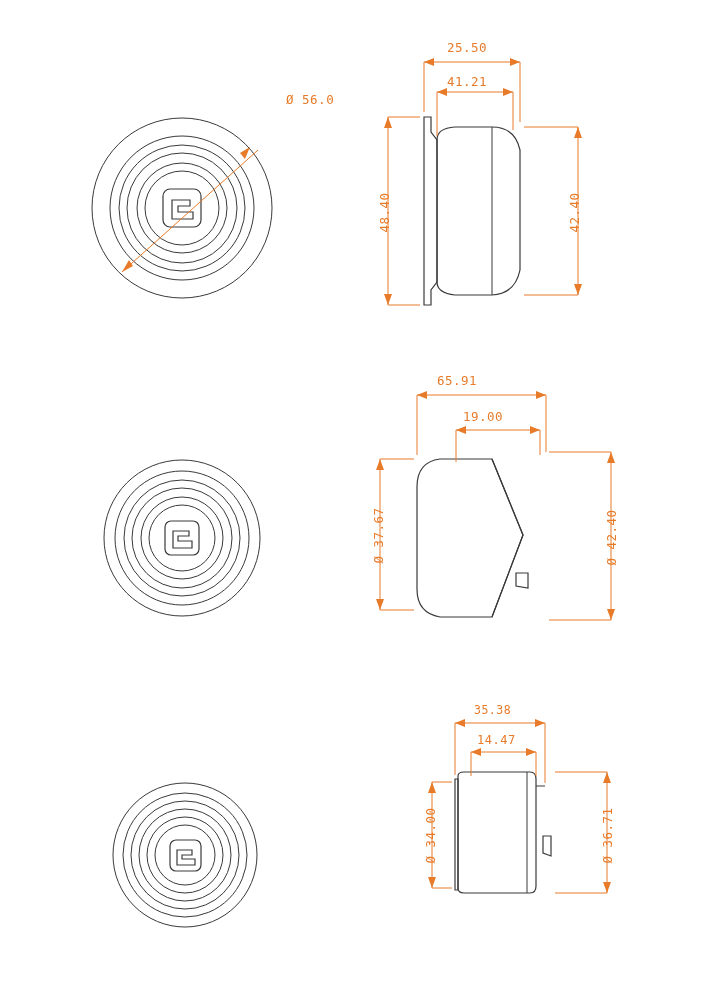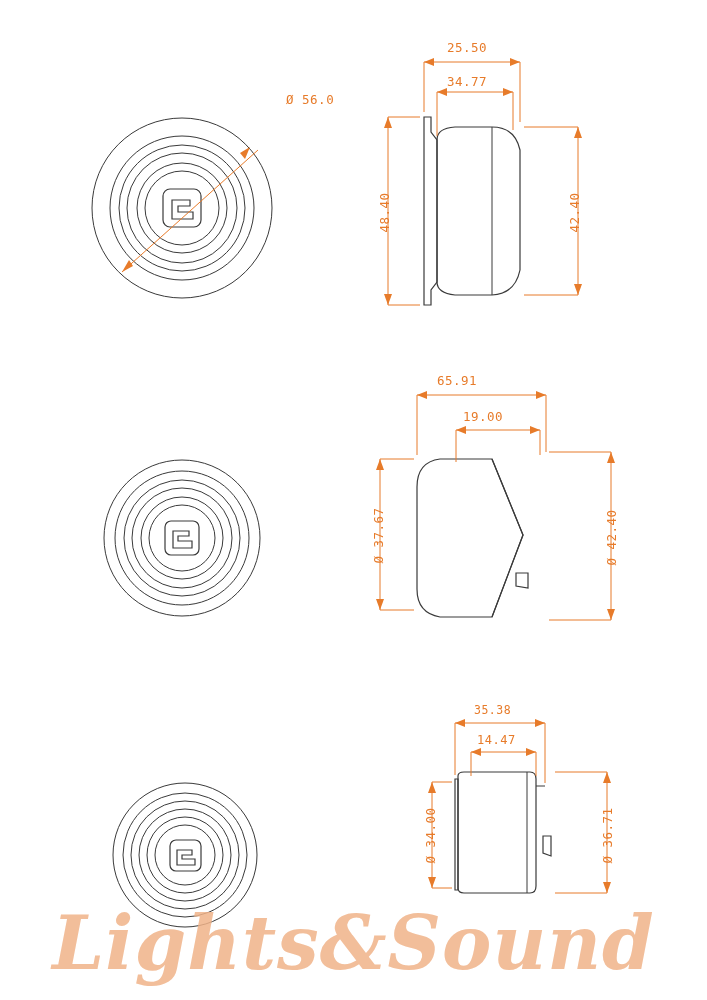--- a/index.html
+++ b/index.html
@@ -78,21 +78,21 @@
       <line class="dim" x1="578" y1="127" x2="578" y2="295"></line>
       <polygon class="dimfill" points="578,127 574,138 582,138"></polygon>
       <polygon class="dimfill" points="578,295 574,284 582,284"></polygon>
       <line class="dim" x1="524" y1="127" x2="578" y2="127"></line>
       <line class="dim" x1="524" y1="295" x2="578" y2="295"></line>
     </g>
   </svg>
 
   <div class="dimtext" style="left:286px;top:92px;">Ø 56.0</div>
   <div class="dimtext" style="left:447px;top:40px;">25.50</div>
-  <div class="dimtext" style="left:447px;top:74px;">34.77</div>
+  <div class="dimtext" style="left:447px;top:74px;">41.21</div>
   <div class="dimtext rot90" style="left:344px;top:205px;width:80px;text-align:center;">48.40</div>
   <div class="dimtext rot90" style="left:534px;top:205px;width:80px;text-align:center;">42.40</div>
 
   <svg width="707" height="1000">
     <g>
       <circle class="ln" cx="182" cy="538" r="78"></circle>
       <circle class="ln" cx="182" cy="538" r="67"></circle>
       <circle class="ln" cx="182" cy="538" r="58"></circle>
       <circle class="ln" cx="182" cy="538" r="50"></circle>
       <circle class="ln" cx="182" cy="538" r="41"></circle>
@@ -180,14 +180,13 @@
       <line class="dim" x1="555" y1="772" x2="607" y2="772"></line>
       <line class="dim" x1="555" y1="893" x2="607" y2="893"></line>
     </g>
   </svg>
 
   <div class="dimtext" style="left:474px;top:703px;font-size:11.5px;">35.38</div>
   <div class="dimtext" style="left:477px;top:733px;font-size:12px;">14.47</div>
   <div class="dimtext rot90" style="left:385px;top:828px;width:90px;text-align:center;">Ø 34.00</div>
   <div class="dimtext rot90" style="left:562px;top:828px;width:90px;text-align:center;">Ø 36.71</div>
 
-  <div class="wm">Lights&amp;Sound</div>
 </div>
 
 </body></html>

